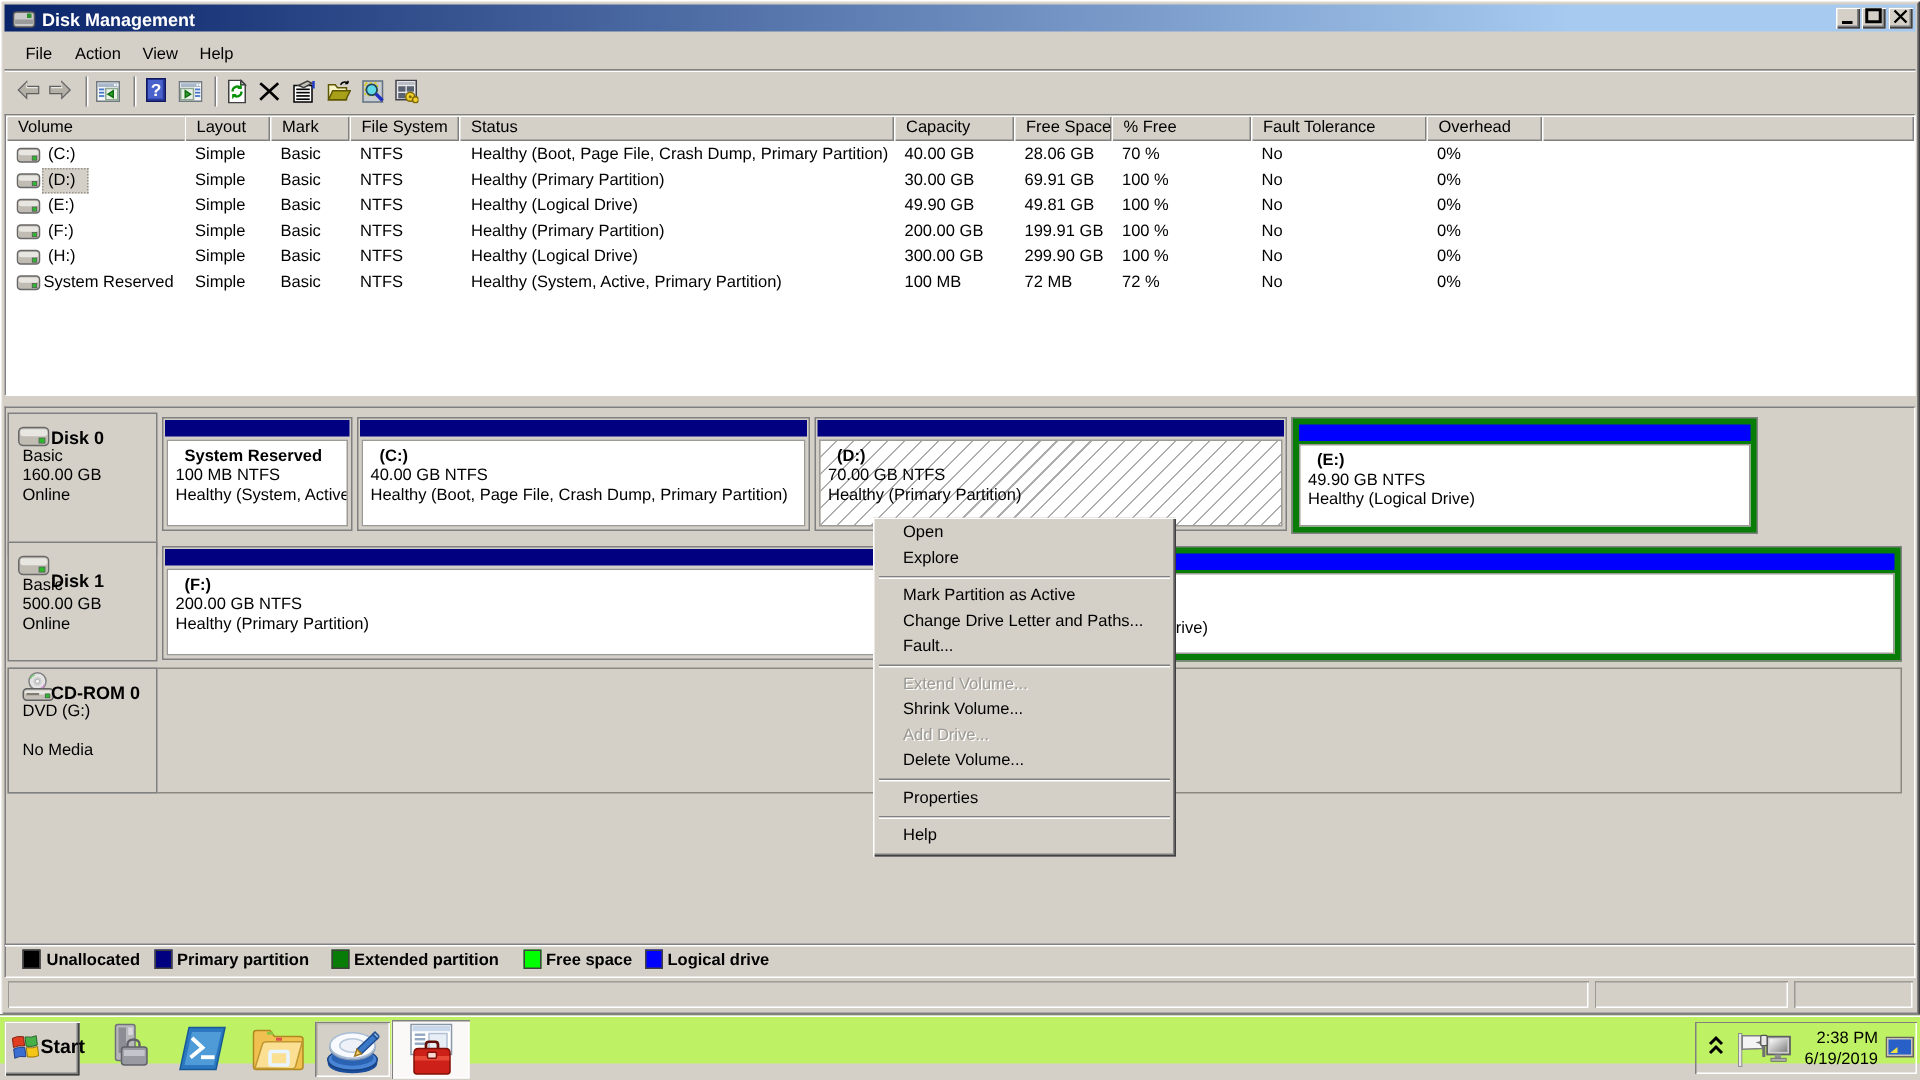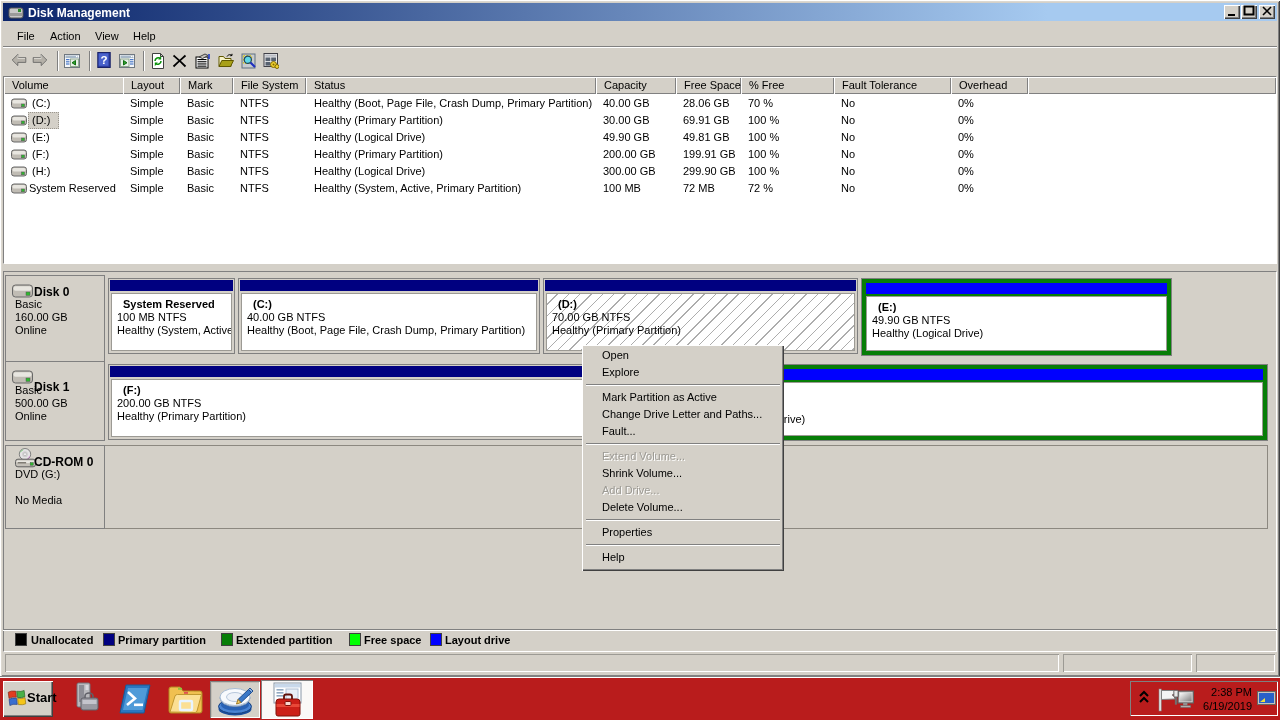--- a/index.html
+++ b/index.html
@@ -60,21 +60,21 @@
 
   
   #cmenu { position:absolute; left:582px; top:345px; width:202px; height:226px; background:#D4D0C8;
            box-shadow: inset 1px 1px 0 #fff, inset -1px -1px 0 #404040, inset -2px -2px 0 #808080;
            z-index:50; }
   #cmenu .mi { position:absolute; left:3px; width:196px; height:17px; padding:2px 0 0 17px; }
   #cmenu .dis { color:#9c9a94; text-shadow:1px 1px 0 #fff; }
   #cmenu .msep { position:absolute; left:4px; width:194px; height:2px; border-top:1px solid #808080; border-bottom:1px solid #fff; }
 
   
-  #taskbar { position:absolute; left:0; top:677px; width:1280px; height:43px; background:#b91c1c; border-top:1px solid #fff; box-shadow:0 -1px 0 #808080; }
+  #taskbar { position:absolute; left:0; top:677px; width:1280px; height:32px; background:#bef264; border-top:1px solid #fff; box-shadow:0 -1px 0 #808080; }
   #start { position:absolute; left:3px; top:3px; width:50px; height:36px; background:#D4D0C8;
            box-shadow: inset 1px 1px 0 #fff, inset -1px -1px 0 #404040, inset -2px -2px 0 #808080;
            font-weight:bold; font-size:13px; }
   #tray { position:absolute; left:1130px; top:3px; width:148px; height:35px;
           box-shadow: inset 1px 1px 0 #808080, inset -1px -1px 0 #fff; }
   .clk { position:absolute; right:26px; text-align:right; font-size:11px; }
 </style>
 </head>
 <body>
 
@@ -370,21 +370,21 @@
   <div id="legend">
     <div class="lsq" style="left:12px;background:#000"></div>
       <b style="left:28px">Unallocated</b>
     <div class="lsq" style="left:100px;background:#000080"></div>
       <b style="left:115px">Primary partition</b>
     <div class="lsq" style="left:218px;background:#077d07"></div>
       <b style="left:233px">Extended partition</b>
     <div class="lsq" style="left:346px;background:#00ff00"></div>
       <b style="left:361px">Free space</b>
     <div class="lsq" style="left:427px;background:#0000ff"></div>
-      <b style="left:442px">Layout drive</b>
+      <b style="left:442px">Logical drive</b>
   </div>
 
   <div id="status">
     <div class="spanel" style="left:2px;width:1054px"></div>
     <div class="spanel" style="left:1060px;width:129px"></div>
     <div class="spanel" style="left:1193px;width:79px"></div>
   </div>
 </div>
 
 <div id="cmenu">

